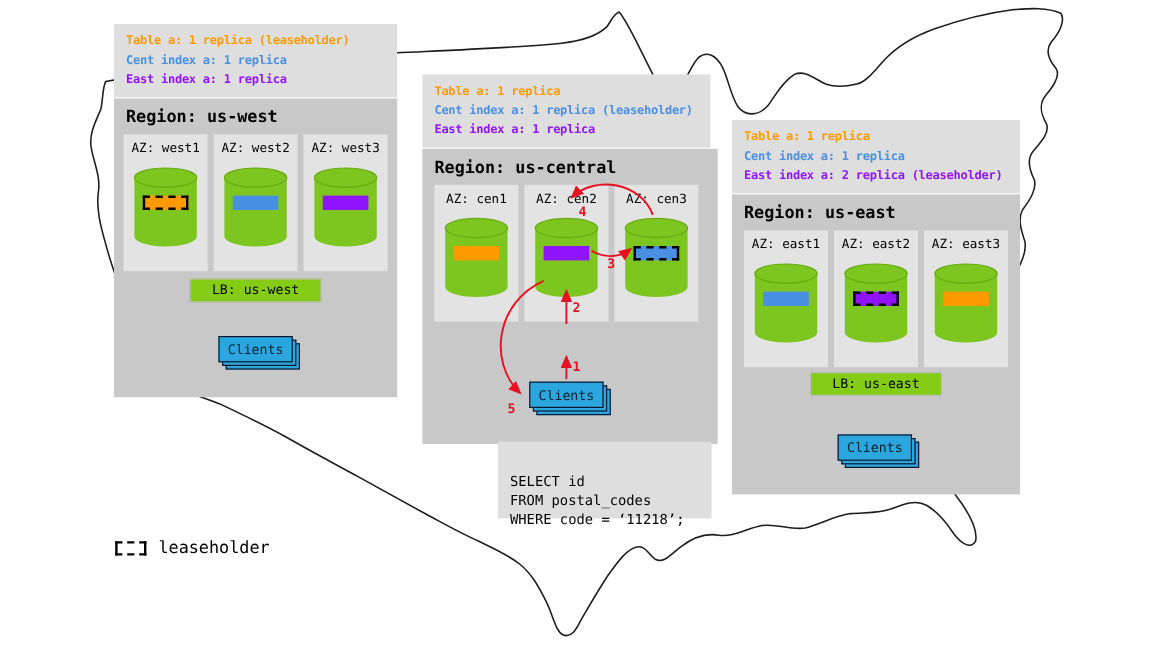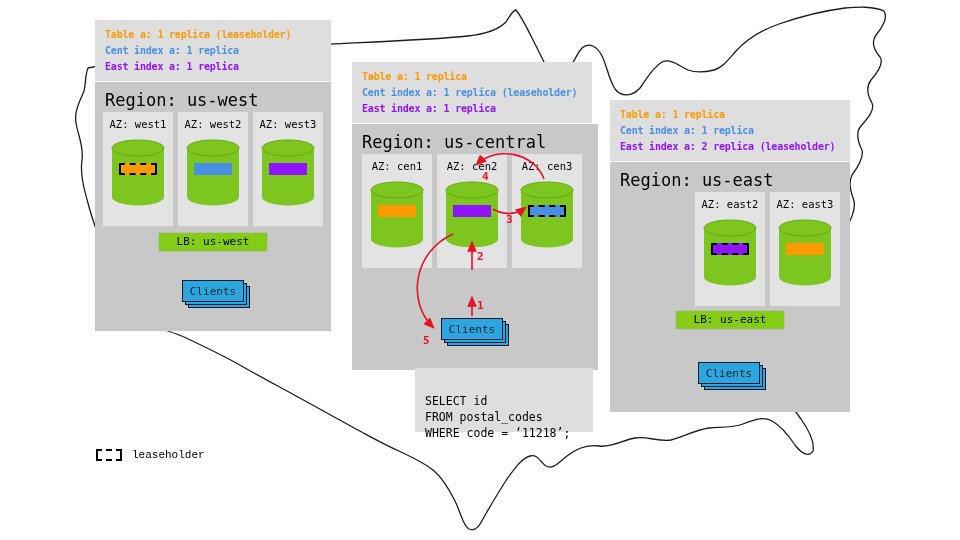--- a/index.html
+++ b/index.html
@@ -7,21 +7,21 @@
   body { width:960px; height:540px; font-family:"DejaVu Sans Mono", monospace; color:#000; }
   .stage { position:relative; width:960px; height:540px; overflow:hidden; background:#fff;border-radius:29px; }
 
   .map { position:absolute; left:0; top:0; z-index:0; }
   .map path { fill:none; stroke:#1c1c1c; stroke-width:1.3; stroke-linejoin:round; stroke-linecap:round; }
 
   .legend-box { position:absolute; background:#dedede; padding:7px 8px 6px 10px; z-index:2; }
   .legend-line { font-size:10px; font-weight:700; line-height:16px; white-space:nowrap; letter-spacing:-0.2px; }
 
   .region-panel { position:absolute; background:#c8c8c8; z-index:1; }
-  .region-title { position:absolute; left:10px; top:8px; font-size:17px; font-weight:400; white-space:nowrap; }
+  .region-title { position:absolute; left:10px; top:8px; font-size:14px; font-weight:700; white-space:nowrap; }
 
   .az-box { position:absolute; top:30px; width:70px; height:114px; background:#e3e3e3; text-align:center; }
   .az-label { font-size:10.5px; margin-top:6px; line-height:13px; }
   .cyl-wrap { position:relative; width:54px; height:68px; margin:8px auto 0; }
   .cyl-body { fill:var(--green); }
   .cyl-top { fill:var(--green); stroke:var(--green_dark); stroke-width:1; }
   .replica-bar { position:absolute; left:8px; top:24px; width:38px; height:12px; }
   .replica-bar.leaseholder { border:2px dashed #000; }
 
   .lb-box { position:absolute; background:#84cc16; border:1px solid #bdbdbd; font-size:11px; line-height:18px; text-align:center; z-index:2; white-space:nowrap; }
@@ -35,21 +35,21 @@
   .sql-box { position:absolute; left:415px; top:368px; width:178px; height:64px; background:#dedede; padding:25px 10px; z-index:2; }
   .sql-line { font-size:11.5px; line-height:16px; white-space:pre; }
 
   .arrows { position:absolute; left:0; top:0; z-index:4; pointer-events:none; }
   .arrows path { fill:none; stroke:var(--red); stroke-width:1.6; }
   .arrows #ah path { fill:var(--red); stroke:none; }
   .flow-num { position:absolute; z-index:5; color:var(--red); font-size:11px; font-weight:700; }
 
   .key-box { position:absolute; left:96px; top:449px; z-index:2; display:flex; align-items:center; gap:10px; }
   .key-swatch { width:26px; height:12px; border:2px dashed #000; background:#fff; }
-  .key-label { font-size:11px;font-family:Liberation Mono, monospace; }
+  .key-label { font-size:14px; }
 </style>
 </head>
 <body>
 
 <div class="stage">
 
   <svg class="map" width="960" height="540" viewBox="0 0 960 540">
     <path d="M 88 68 C 150 56 230 50 310 45 C 370 42 430 40 468 36 C 486 34 498 30 506 22 C 510 16 512 11 516 10 C 521 16 526 26 532 38 C 539 52 546 66 552 78 C 555 84 560 85 564 80 C 570 70 575 56 582 48 C 589 42 597 46 602 56 C 607 66 609 80 615 89 C 621 97 632 97 640 88 C 646 80 652 68 662 62 C 671 58 679 66 688 70 C 696 73 706 72 714 70 C 722 68 728 60 736 51 C 747 39 762 30 779 24 C 799 17 822 11 845 8 C 858 7 873 6 884 11 C 888 17 883 27 876 35 C 871 42 874 50 880 57 C 884 63 878 72 871 80 C 865 88 868 96 872 103 C 875 110 868 118 861 126 C 855 133 858 142 862 150 C 864 158 858 167 852 175 C 848 183 851 192 854 201 C 856 210 850 221 845 231 C 841 241 844 252 846 263 C 848 275 842 287 837 298 C 833 309 836 321 838 333 C 840 345 834 357 829 369 C 825 379 828 389 825 397 C 822 403 814 405 808 401 C 802 398 797 395 792 398 C 789 403 795 411 801 419 C 808 429 815 441 813 451 C 809 458 801 453 795 445 C 789 436 781 426 772 421 C 763 416 753 420 743 424 C 733 428 721 427 709 428 C 695 430 683 437 671 440 C 659 442 647 436 635 438 C 623 440 611 448 599 446 C 587 444 577 448 567 456 C 559 462 553 470 546 466 C 540 462 538 454 530 456 C 522 458 515 468 507 479 C 499 491 491 505 484 517 C 480 525 476 532 469 529 C 463 526 461 513 455 501 C 449 489 443 478 433 470 C 423 462 411 457 399 451 C 385 445 371 437 356 429 C 338 419 318 408 298 397 C 278 386 257 375 238 364 C 220 354 201 345 184 337 C 170 331 154 327 142 320 C 134 315 127 307 122 297 C 116 283 110 267 104 251 C 98 235 92 219 88 203 C 84 189 80 174 82 160 C 84 147 78 135 76 123 C 74 111 80 101 84 91 C 86 83 85 75 88 68 Z"></path>
   </svg>
 
@@ -158,20 +158,30 @@
 
   <section class="legend-box" style="left:610px; top:100px; width:240px;">
     <div class="legend-line" style="color: rgb(255, 153, 0);">Table a: 1 replica</div>
     <div class="legend-line" style="color: rgb(74, 144, 226);">Cent index a: 1 replica</div>
     <div class="legend-line" style="color: rgb(144, 19, 254);">East index a: 2 replica (leaseholder)</div>
   </section>
 
   <section class="region-panel" style="left:610px; top:162px; width:240px; height:250px;">
     <h2 class="region-title">Region: us-east</h2>
 
+    <div class="az-box" style="left:10px;">
+      <div class="az-label">AZ: east1</div>
+      <div class="cyl-wrap">
+        <svg width="54" height="68" viewBox="0 0 54 68">
+          <path class="cyl-body" d="M1,9 L1,58 A26,8.5 0 0 0 53,58 L53,9 Z"></path>
+          <ellipse class="cyl-top" cx="27" cy="9" rx="26" ry="8"></ellipse>
+        </svg>
+        <div class="replica-bar" style="background: rgb(74, 144, 226);"></div>
+      </div>
+    </div>
     <div class="az-box" style="left:85px;">
       <div class="az-label">AZ: east2</div>
       <div class="cyl-wrap">
         <svg width="54" height="68" viewBox="0 0 54 68">
           <path class="cyl-body" d="M1,9 L1,58 A26,8.5 0 0 0 53,58 L53,9 Z"></path>
           <ellipse class="cyl-top" cx="27" cy="9" rx="26" ry="8"></ellipse>
         </svg>
         <div class="replica-bar leaseholder" style="background: rgb(144, 19, 254);"></div>
       </div>
     </div>

